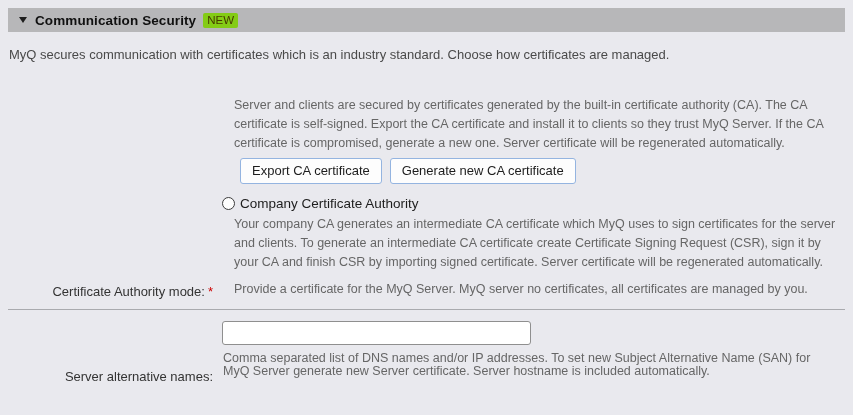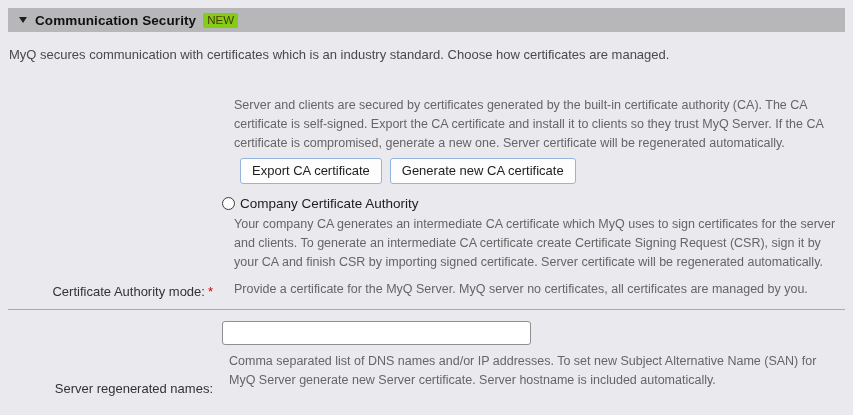--- a/index.html
+++ b/index.html
@@ -104,23 +104,23 @@
     border: 1px solid #8f8f8f;
     border-radius: 3px;
     background: #ffffff;
     padding: 0 7px;
     font-size: 13px;
     font-family: "Liberation Sans", sans-serif;
     color: #222;
     outline: none;
   }
   .san-desc {
-    margin: 7px 0 6px 7px;
+    margin: 7px 0 6px 1px;
     font-size: 12.5px;
-    line-height: 19px;
+    line-height: 13px;
     color: #666;
     max-width: 606px;
   }
 </style>
 </head>
 <body>
 
 <div class="panel">
 
   <div class="section-header">
@@ -154,21 +154,21 @@
       <div class="option">
         <div class="option-desc" style="margin-bottom:0;">Provide a certificate for the MyQ Server. MyQ server no certificates, all certificates are managed by you.</div>
       </div>
 
     </div>
   </div>
 
   <hr class="divider">
 
   <div class="row">
-    <div class="label-col">Server regenerated names:</div>
+    <div class="label-col">Server alternative names:</div>
     <div class="control-col">
       <input type="text" class="text-input" value="" style="">
       <div class="san-desc">Comma separated list of DNS names and/or IP addresses. To set new Subject Alternative Name (SAN) for MyQ Server generate new Server certificate. Server hostname is included automatically.</div>
       
     </div>
   </div>
 
 </div>
 
 </body></html>

